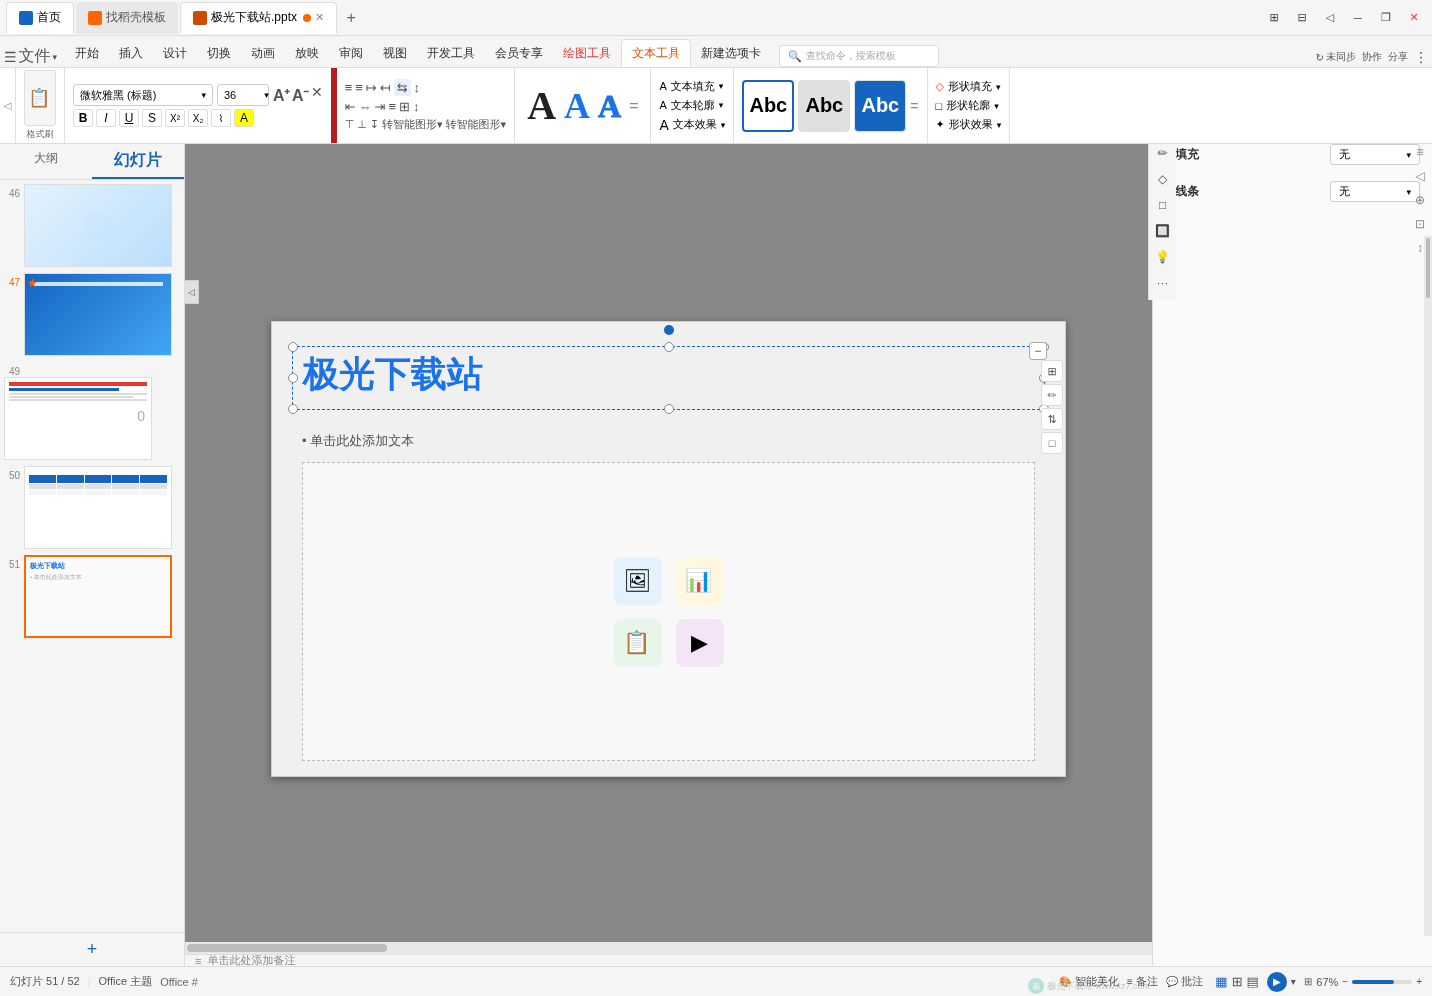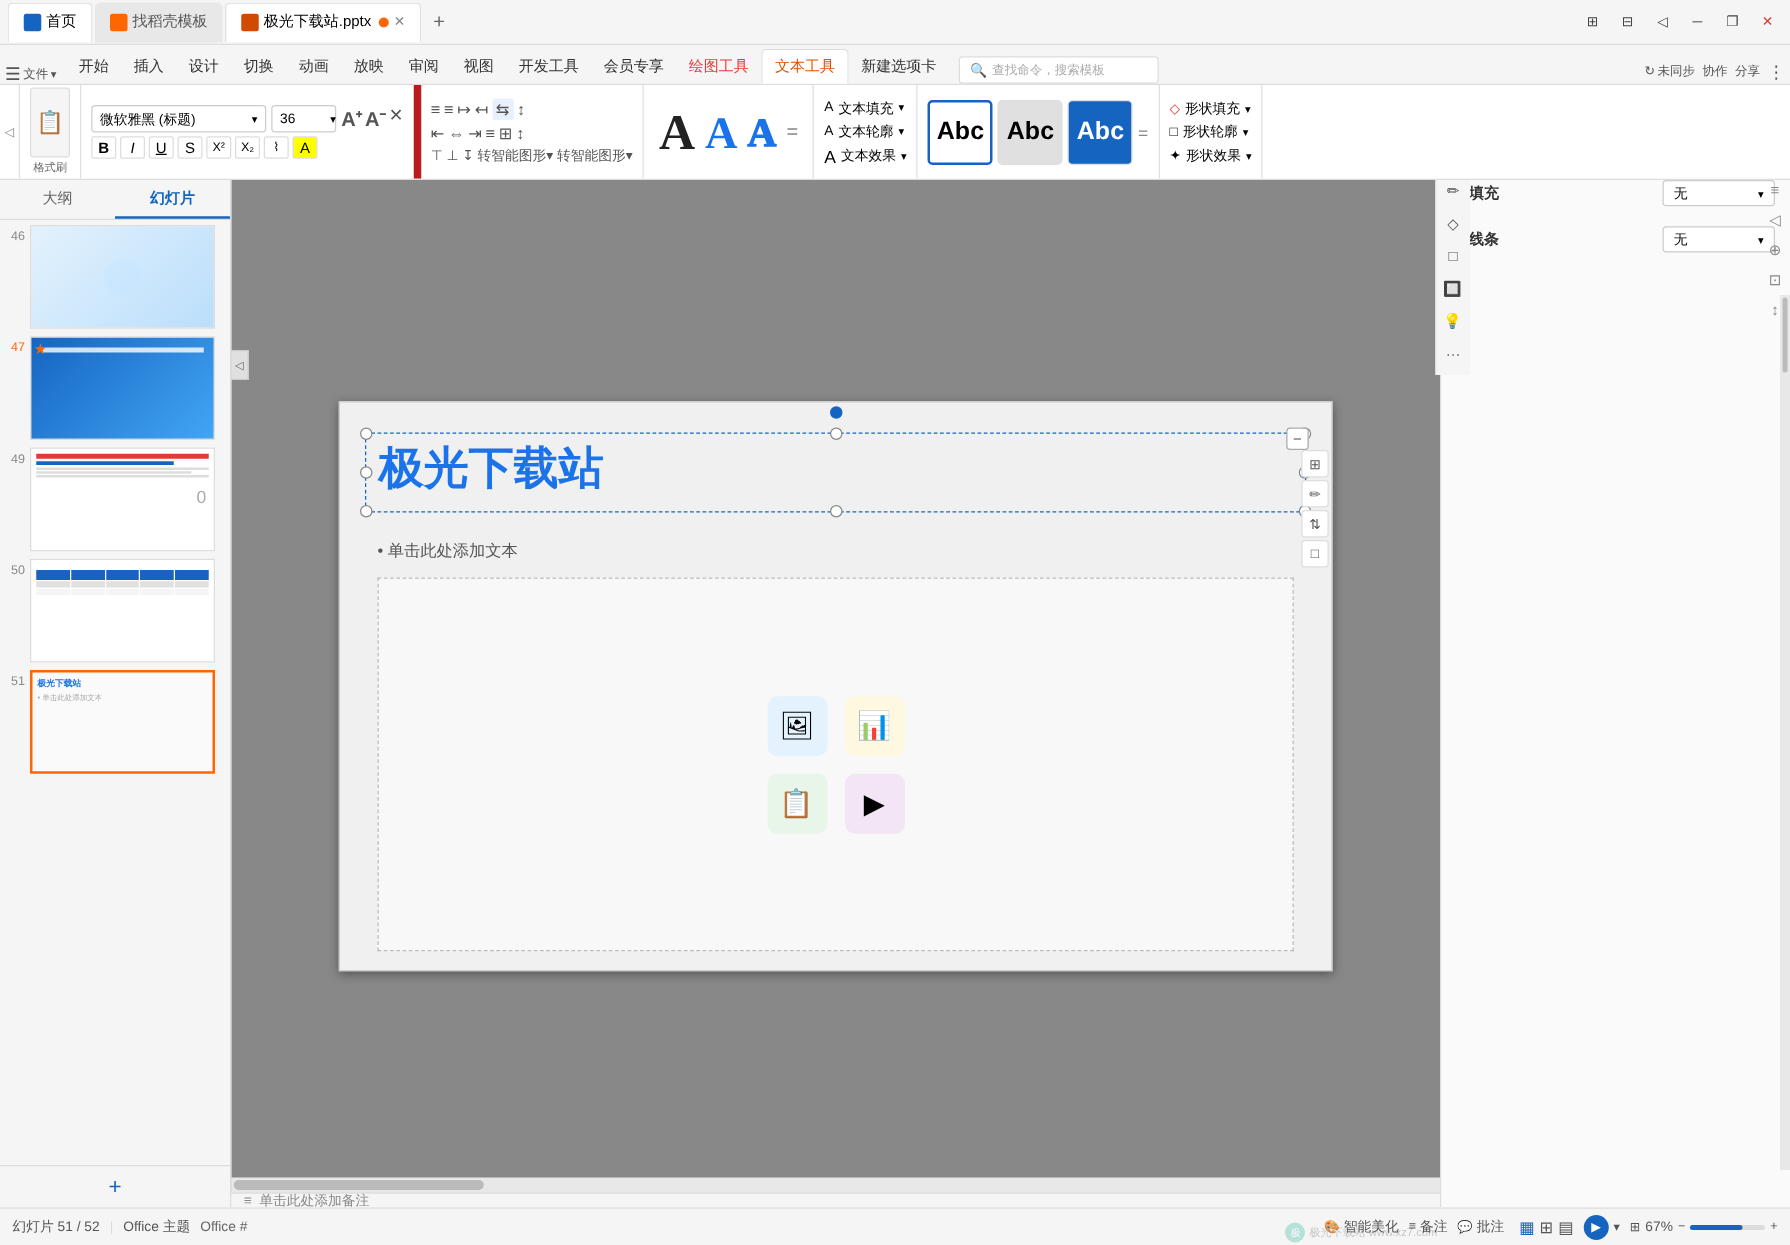--- a/index.html
+++ b/index.html
@@ -37,21 +37,21 @@
     <div class="title-ctrl">◁</div>
     <div class="title-ctrl">─</div>
     <div class="title-ctrl">❐</div>
     <div class="title-ctrl" style="color:#e53935;">✕</div>
   </div>
 </div>
 
 <div style="position:absolute;top:36px;left:0;right:0;height:32px;background:#f5f5f5;border-bottom:1px solid #ddd;display:flex;align-items:flex-end;padding:0 4px;z-index:99;">
   <div style="display:flex;align-items:center;gap:2px;margin-right:8px;">
     <span style="font-size:14px;color:#555;">☰</span>
-    <span style="font-size:10px;color:#555;">文件</span>
+    <span style="font-size:16px;color:#555;">文件</span>
     <span style="font-size:9px;color:#555;">▾</span>
   </div>
   <div class="ribbon-tab">开始</div>
   <div class="ribbon-tab">插入</div>
   <div class="ribbon-tab">设计</div>
   <div class="ribbon-tab">切换</div>
   <div class="ribbon-tab">动画</div>
   <div class="ribbon-tab">放映</div>
   <div class="ribbon-tab">审阅</div>
   <div class="ribbon-tab">视图</div>
@@ -191,41 +191,41 @@
       <span>✦</span>
       <span>形状效果</span>
       <span style="font-size:9px;">▾</span>
     </div>
   </div>
 </div>
 
 <div style="position:absolute;left:0;top:144px;width:185px;bottom:30px;background:#f5f5f5;border-right:1px solid #ddd;display:flex;flex-direction:column;z-index:90;">
   <div style="display:flex;border-bottom:1px solid #ddd;">
     <div style="flex:1;text-align:center;padding:6px 4px;font-size:12px;cursor:pointer;color:#666;">大纲</div>
-    <div style="flex:1;text-align:center;padding:6px 4px;font-size:12px;cursor:pointer;color:#1565c0;font-weight:bold;border-bottom:2px solid #1565c0;">幻灯片</div>
+    <div style="flex:1;text-align:center;padding:6px 4px;font-size:16px;cursor:pointer;color:#1565c0;font-weight:bold;border-bottom:2px solid #1565c0;">幻灯片</div>
   </div>
   <div style="flex:1;overflow-y:auto;padding:4px;">
 
     <div style="display:flex;align-items:flex-start;margin-bottom:6px;cursor:pointer;">
       <span style="font-size:10px;color:#888;width:20px;text-align:right;padding-right:4px;margin-top:4px;">46</span>
       <div style="width:148px;height:83px;border:1px solid #ddd;background:linear-gradient(135deg,#e3f2fd,#bbdefb);position:relative;overflow:hidden;">
         <div style="position:absolute;left:50%;top:50%;transform:translate(-50%,-50%);width:30px;height:30px;background:rgba(200,230,255,0.6);border-radius:50%;"></div>
       </div>
     </div>
 
     <div style="display:flex;align-items:flex-start;margin-bottom:6px;cursor:pointer;">
       <span style="font-size:10px;color:#ff6600;width:20px;text-align:right;padding-right:4px;margin-top:4px;">47</span>
       <div style="width:148px;height:83px;border:1px solid #ddd;background:linear-gradient(135deg,#1565c0,#42a5f5);position:relative;">
         <div style="position:absolute;top:8px;left:8px;right:8px;height:4px;background:white;opacity:0.8;"></div>
         <span style="position:absolute;left:2px;top:2px;color:#ff6600;font-size:12px;">★</span>
       </div>
     </div>
 
 
-    <div style="display:flex;align-items:flex-start;margin-bottom:6px;cursor:pointer;">
+    <div style="display:flex;align-items:flex-start;margin-bottom:6px;cursor:pointer;flex-direction:column;">
       <span style="font-size:10px;color:#888;width:20px;text-align:right;padding-right:4px;margin-top:4px;">49</span>
       <div style="width:148px;height:83px;border:1px solid #ddd;background:white;position:relative;padding:4px;">
         <div style="height:4px;background:#e53935;margin-bottom:2px;"></div>
         <div style="height:3px;background:#1565c0;margin-bottom:2px;width:80%;"></div>
         <div style="height:2px;background:#ddd;margin-bottom:1px;"></div>
         <div style="height:2px;background:#ddd;margin-bottom:1px;width:90%;"></div>
         <div style="height:2px;background:#ddd;margin-bottom:1px;"></div>
         <span style="position:absolute;right:6px;top:30px;font-size:14px;color:#aaa;">0</span>
       </div>
     </div>

